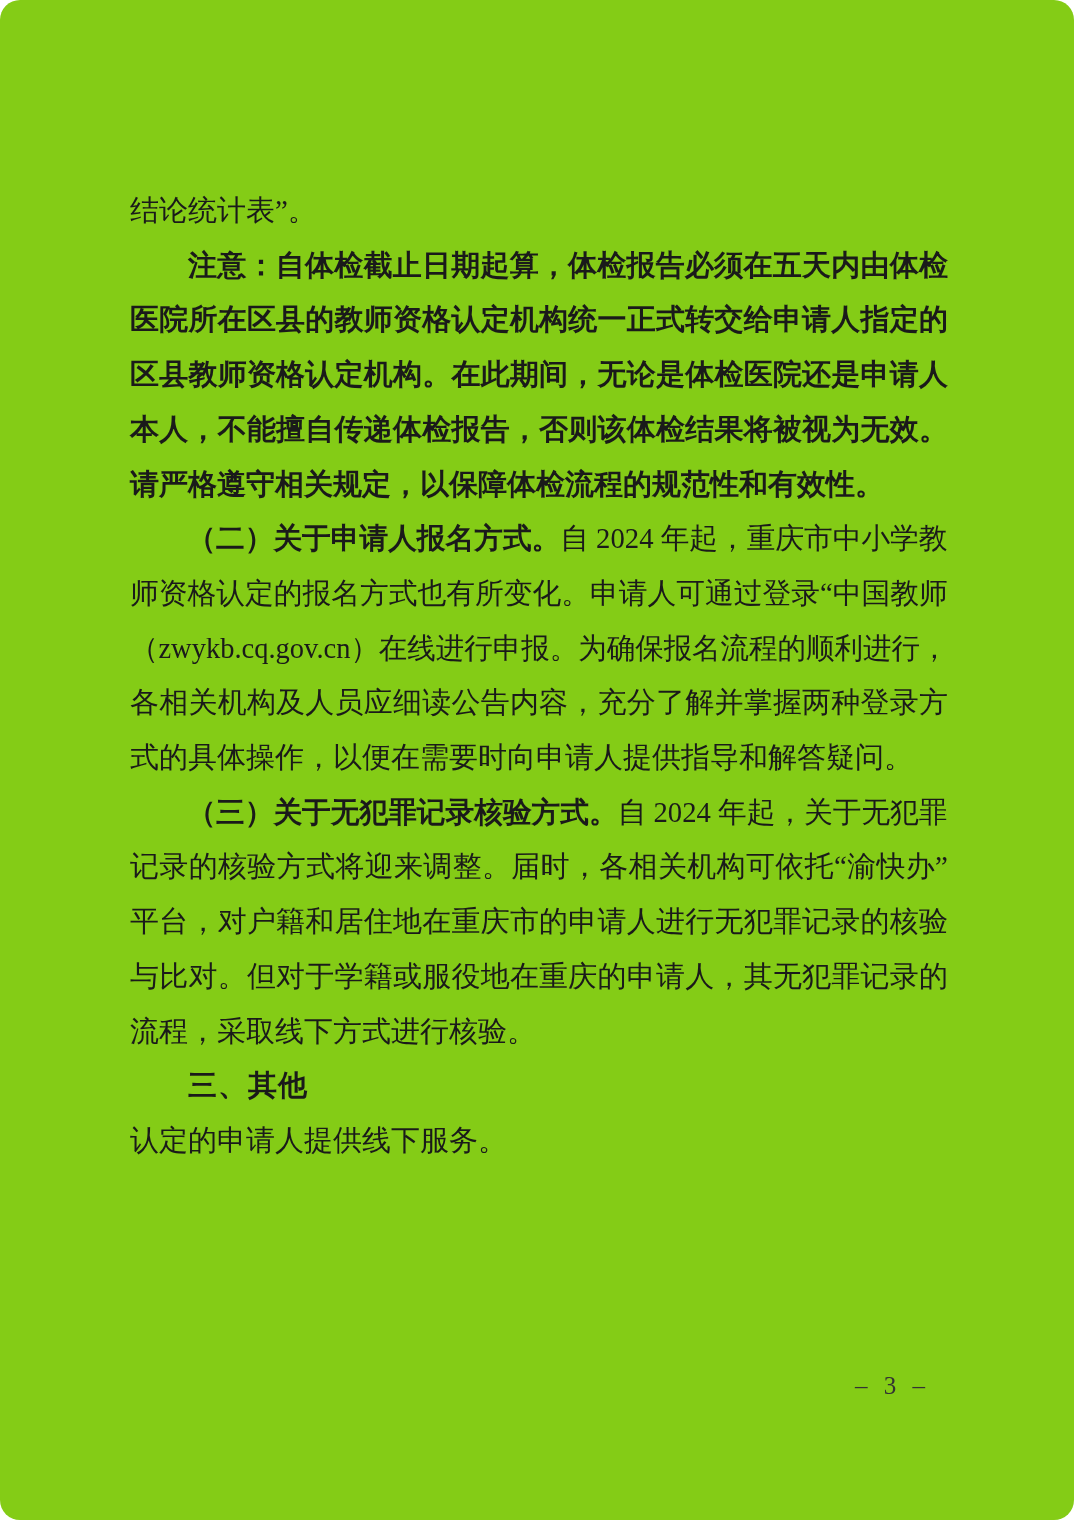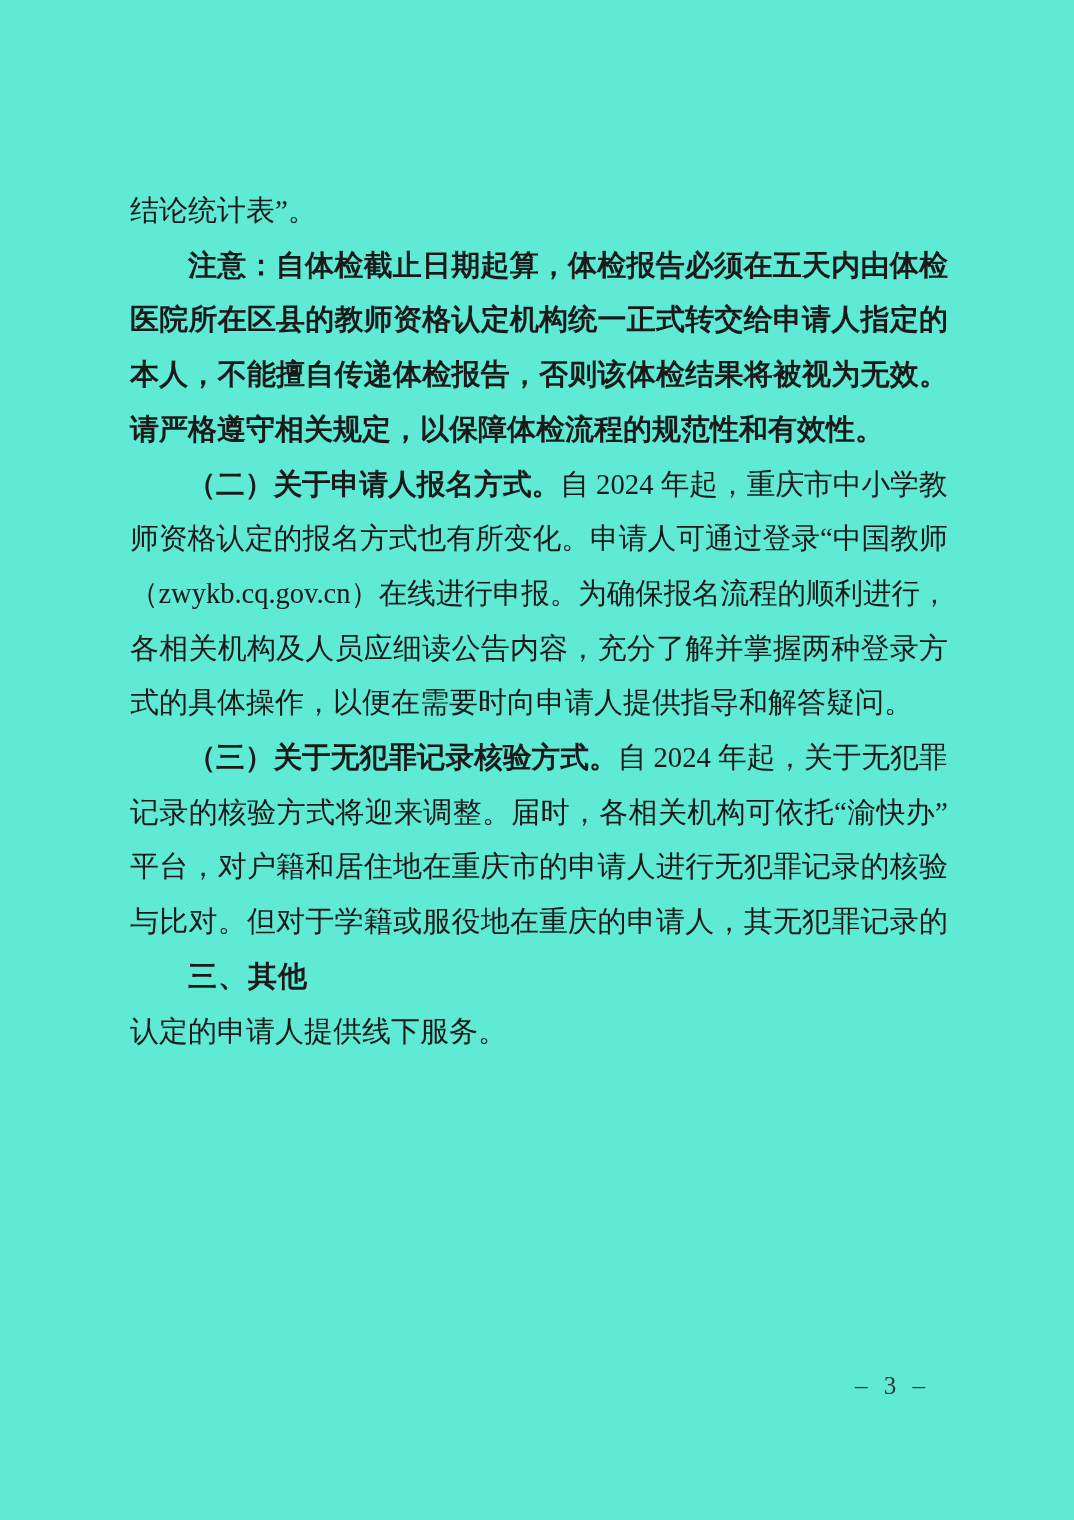--- a/index.html
+++ b/index.html
@@ -7,23 +7,24 @@
     padding: 0;
     width: 1074px;
     height: 1520px;
     background: #ffffff;
     overflow: hidden;
   }
   .page {
     position: relative;
     width: 1074px;
     height: 1520px;
-    background: #5eead4;
+    background: #84cc16;
     color: #1a1a1a;
     font-family: "Liberation Serif", serif;
+    border-radius: 20px;
   }
   .doc {
     position: absolute;
     left: 130px;
     top: 183px;
     width: 818px;
   }
   .line {
     font-size: 29px;
     line-height: 54.7px;
@@ -58,28 +59,30 @@
   }
 </style>
 </head>
 <body>
 
 <div class="page">
   <main class="doc" id="doc">
       <div class="line"><span class="seg-body">结论统计表”。</span></div>
       <div class="line just ind"><span class="seg-note">注意：自体检截止日期起算，体检报告必须在五天内由体检</span></div>
       <div class="line just"><span class="seg-note">医院所在区县的教师资格认定机构统一正式转交给申请人指定的</span></div>
+      <div class="line just"><span class="seg-note">区县教师资格认定机构。在此期间，无论是体检医院还是申请人</span></div>
       <div class="line just"><span class="seg-note">本人，不能擅自传递体检报告，否则该体检结果将被视为无效。</span></div>
       <div class="line"><span class="seg-note">请严格遵守相关规定，以保障体检流程的规范性和有效性。</span></div>
       <div class="line just ind" style="transform: scaleX(0.9891); transform-origin: left center;"><span class="seg-lead">（二）关于申请人报名方式。</span><span class="seg-body">自 2024 年起，重庆市中小学教</span></div>
       <div class="line just" style="transform: scaleX(0.9915); transform-origin: left center;"><span class="seg-body">师资格认定的报名方式也有所变化。申请人可通过登录“中国教师</span></div>
       <div class="line just" style="transform: scaleX(0.982); transform-origin: left center;"><span class="seg-body">（zwykb.cq.gov.cn）在线进行申报。为确保报名流程的顺利进行，</span></div>
       <div class="line just"><span class="seg-body">各相关机构及人员应细读公告内容，充分了解并掌握两种登录方</span></div>
       <div class="line"><span class="seg-body">式的具体操作，以便在需要时向申请人提供指导和解答疑问。</span></div>
       <div class="line just ind" style="transform: scaleX(0.9891); transform-origin: left center;"><span class="seg-lead">（三）关于无犯罪记录核验方式。</span><span class="seg-body">自 2024 年起，关于无犯罪</span></div>
       <div class="line just"><span class="seg-body">记录的核验方式将迎来调整。届时，各相关机构可依托“渝快办”</span></div>
       <div class="line just"><span class="seg-body">平台，对户籍和居住地在重庆市的申请人进行无犯罪记录的核验</span></div>
       <div class="line just"><span class="seg-body">与比对。但对于学籍或服役地在重庆的申请人，其无犯罪记录的</span></div>
+      <div class="line"><span class="seg-body">流程，采取线下方式进行核验。</span></div>
       <div class="line ind"><span class="seg-heading">三、其他</span></div>
       <div class="line"><span class="seg-body">认定的申请人提供线下服务。</span></div>
     </main>
   <div class="pageno">– 3 –</div>
 </div>
 
 </body></html>

